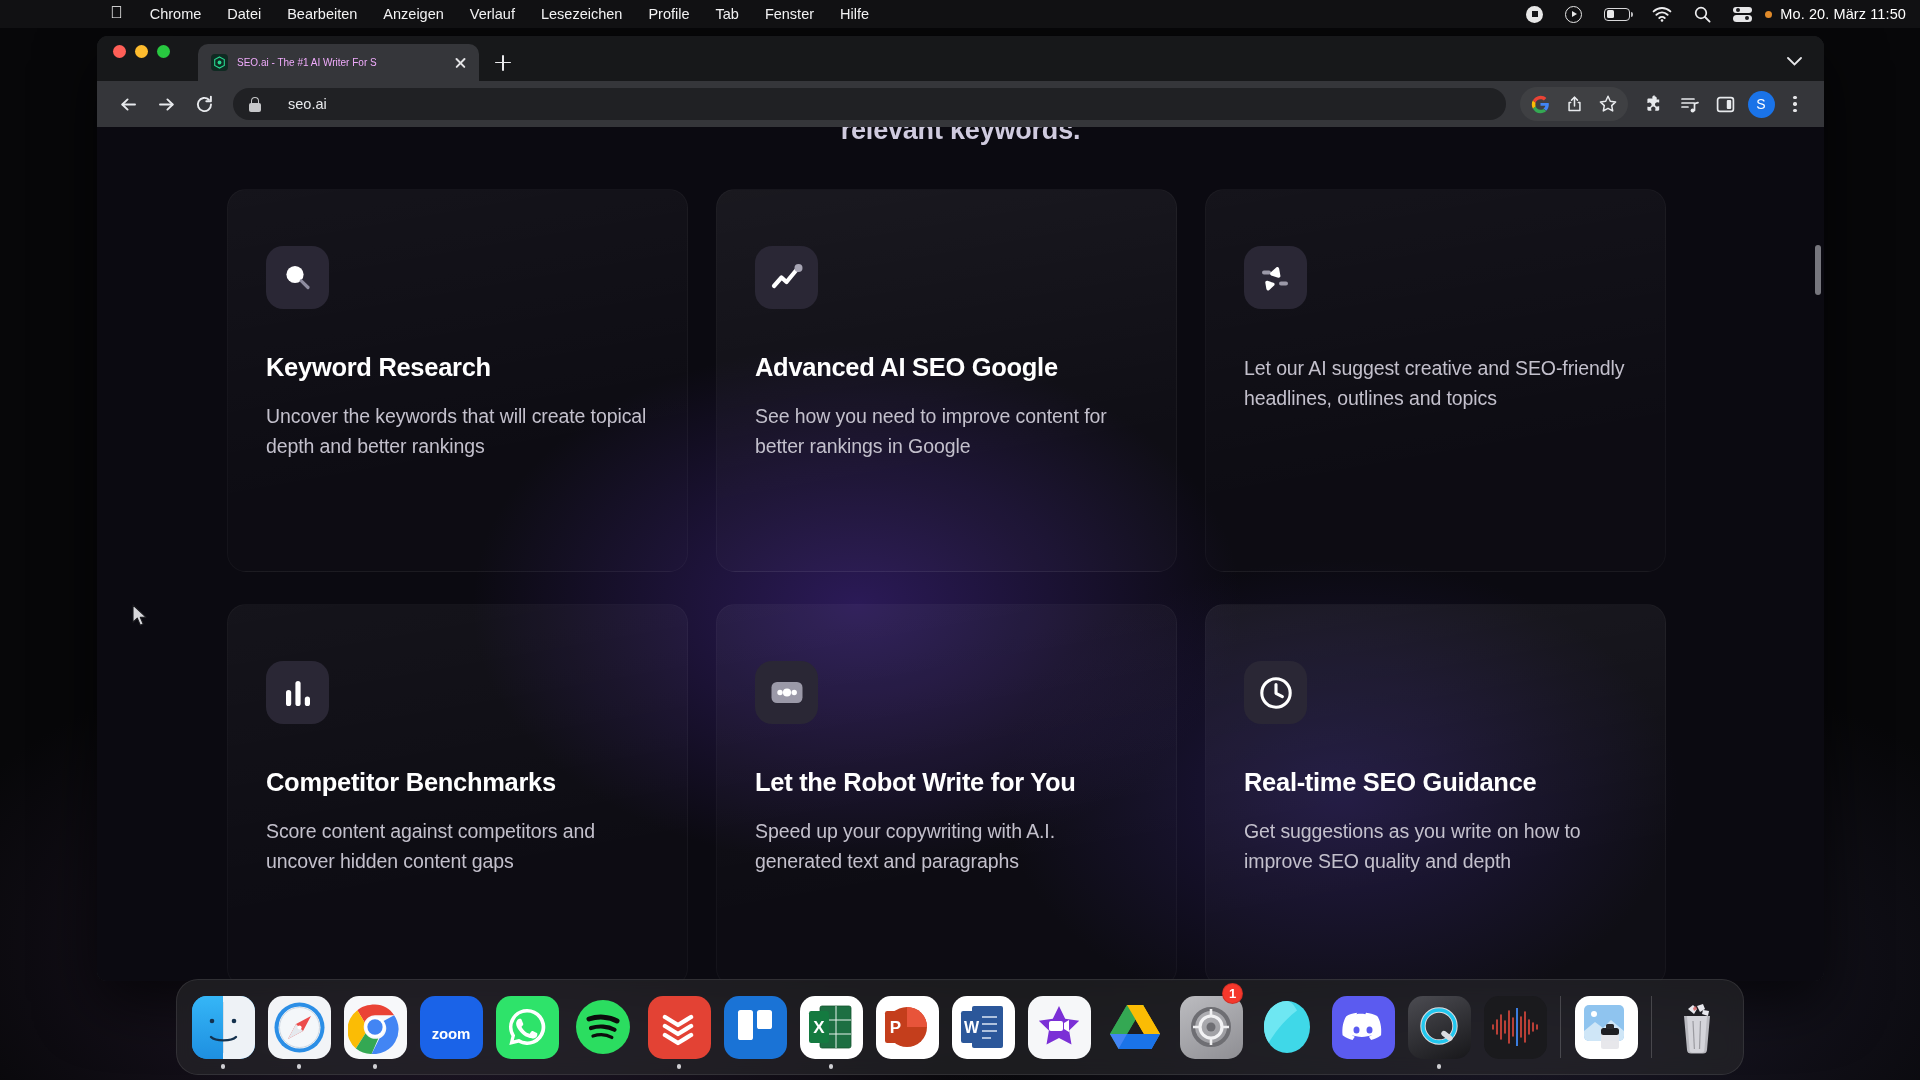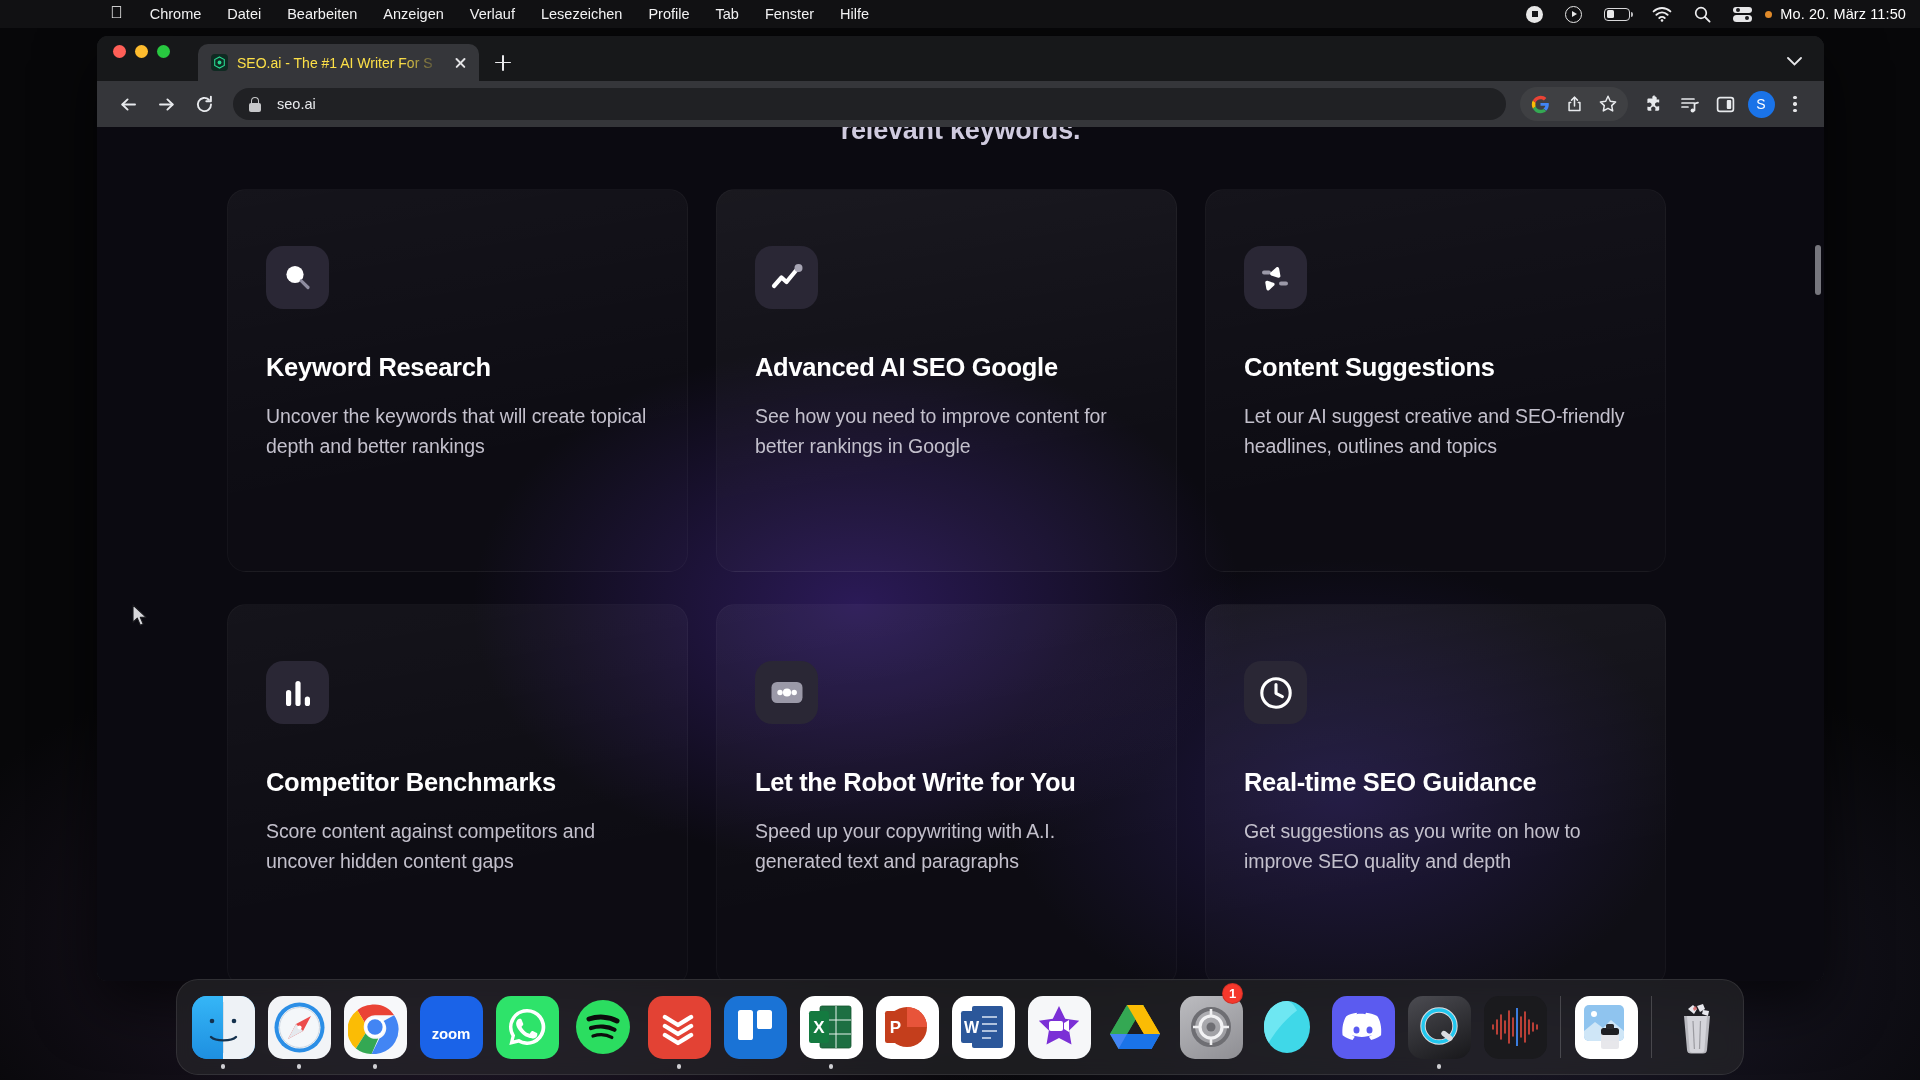--- a/index.html
+++ b/index.html
@@ -81,40 +81,40 @@
     margin-left:28px; width:281px; height:37px; background:#35363a;
     border-radius:10px 10px 0 0; display:flex; align-items:center;
     padding:0 9px 0 13px; gap:9px; position:relative;
   }
   .tab-fav {
     width:17px;height:17px;border-radius:4px;background:#0f2a22;
     display:flex;align-items:center;justify-content:center;flex:none;
   }
   .tab-fav svg{display:block;}
   .tab-title {
-    flex:1; color:#fde047; font-size:14px; white-space:nowrap; overflow:hidden;
+    flex:1; color:#f0abfc; font-size:10px; white-space:nowrap; overflow:hidden;
     -webkit-mask-image:linear-gradient(to right,#000 80%,transparent 100%);
             mask-image:linear-gradient(to right,#000 80%,transparent 100%);
   }
   .tab-close { width:19px;height:19px; flex:none; position:relative; }
   .tab-close:before,.tab-close:after{
     content:""; position:absolute; left:3px; top:9px; width:13px;height:1.7px;background:#e3e3e5;border-radius:2px;}
   .tab-close:before{transform:rotate(45deg);} .tab-close:after{transform:rotate(-45deg);}
   .tab-new { width:34px;height:37px; display:flex;align-items:center;justify-content:center;
              margin-left:7px; position:relative; }
   .tab-new:before,.tab-new:after{content:"";position:absolute;background:#e9e9ec;border-radius:2px;}
   .tab-new:before{width:16px;height:1.9px;} .tab-new:after{width:1.9px;height:16px;}
   .tabstrip-caret{ margin-left:auto; margin-right:22px; margin-bottom:11px; }
 
   
   #toolbar { height:46px; background:#35363a; display:flex; align-items:center; padding:0 14px; gap:4px;}
   .tb-btn { width:34px;height:34px;border-radius:50%;display:flex;align-items:center;justify-content:center;flex:none;}
   .omnibox {
     flex:1; height:32px; margin:0 10px 0 8px; background:#202124; border-radius:17px;
-    display:flex; align-items:center; padding:0 16px; gap:16px;
+    display:flex; align-items:center; padding:0 16px; gap:27px;
   }
   .omnibox .lock { width:12px;height:15px; position:relative; flex:none;}
   .omnibox .lock .body{position:absolute;bottom:0;width:12px;height:9px;background:#c6c7c9;border-radius:2px;}
   .omnibox .lock .shackle{position:absolute;top:0;left:2.4px;width:7.2px;height:8px;border:1.8px solid #c6c7c9;border-bottom:none;border-radius:4px 4px 0 0;}
   .url { color:#e8eaed; font-size:14.5px; }
   .tb-right { display:flex; align-items:center; gap:2px; }
   .tb-pill { display:flex; align-items:center; background:#3f4043; border-radius:17px; padding:0 3px; margin-right:6px;}
   .avatar { width:27px;height:27px;border-radius:50%;background:#1a73e8;color:#fff;font-size:14px;
             display:flex;align-items:center;justify-content:center;font-weight:500;}
   .kebab { width:30px;height:30px; display:flex;flex-direction:column;align-items:center;justify-content:center;gap:3px;}
@@ -386,21 +386,20 @@
 
         <div class="card">
           <div class="card-icon">
             <svg width="36" height="34" viewBox="0 0 36 34">
               <rect x="4" y="9.5" width="9" height="4" rx="2" fill="#9b99a8"></rect>
               <path d="M18.5 6.2c1.1-.6 2.4.1 2.6 1.3l1.3 7.3c.2 1.3-1 2.3-2.2 1.9l-7-2.3c-1.2-.4-1.5-1.9-.6-2.8z" fill="#ffffff"></path>
               <rect x="21" y="20.5" width="9" height="4" rx="2" fill="#9b99a8"></rect>
               <path d="M13 19.8c1.1-.6 2.4.1 2.6 1.3l1.1 6.2c.2 1.3-1 2.3-2.2 1.9l-6-2c-1.2-.4-1.5-1.9-.6-2.8z" fill="#ffffff" transform="rotate(180 12 24.5)"></path>
               </svg>
           </div>
-          <div class="card-title">Content Suggestions</div>
           <div class="card-desc">Let our AI suggest creative and SEO-friendly headlines, outlines and topics</div>
         </div>
 
         <div class="card">
           <div class="card-icon">
             <svg width="34" height="34" viewBox="0 0 34 34">
               <rect x="5" y="14" width="5.2" height="16" rx="2.6" fill="#ffffff"></rect>
               <rect x="14.4" y="5" width="5.2" height="25" rx="2.6" fill="#ffffff"></rect>
               <rect x="23.8" y="20.5" width="5.2" height="9.5" rx="2.6" fill="#ffffff"></rect>
               </svg>

